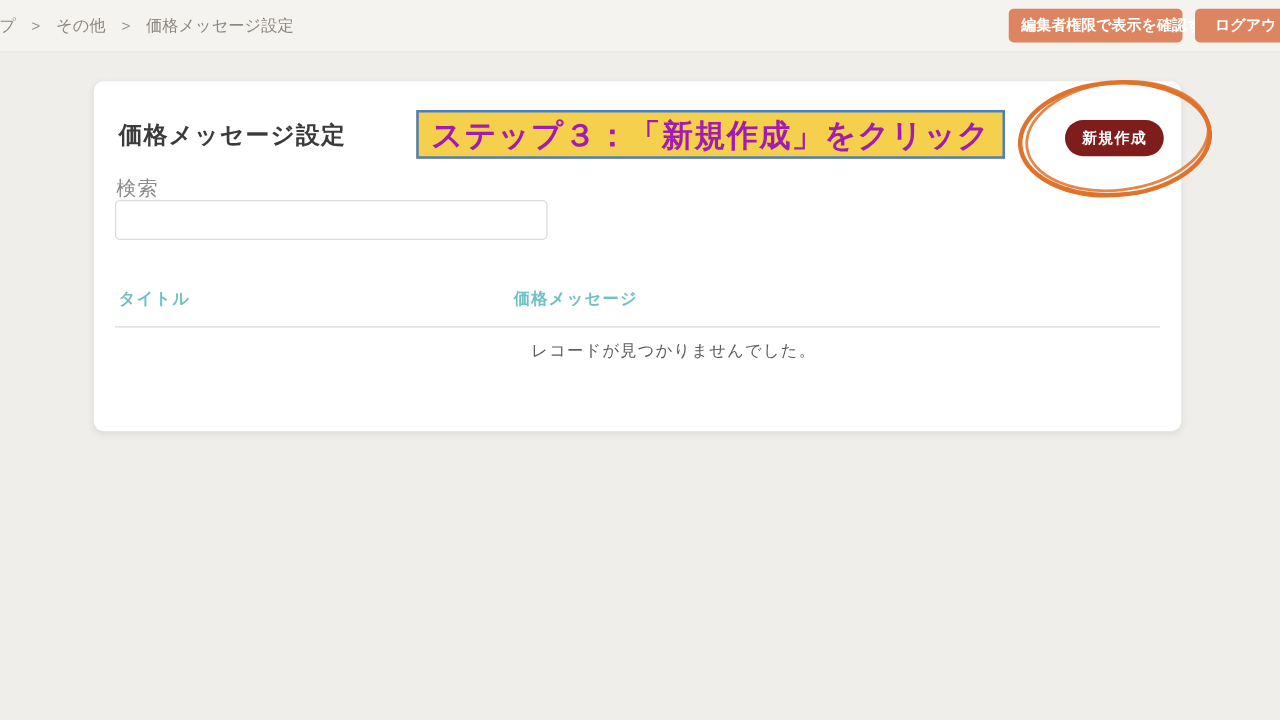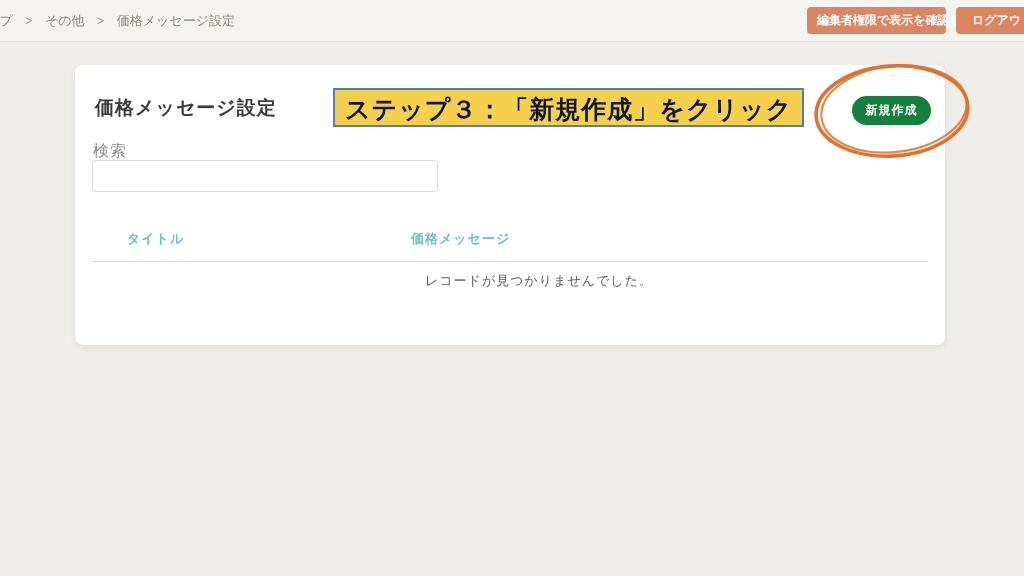--- a/index.html
+++ b/index.html
@@ -52,31 +52,31 @@
     font-size: 19px; font-weight: bold; color: #3b3b3b;
     letter-spacing: 1px;
   }
 
   
   .step-annotation {
     position: absolute; left: 258px; top: 23px;
     height: 39px; padding: 2px 10px 6px 10px;
     background: #f5d04d;
     border: 2px solid #4d7fbd;
-    color: #0f172a;
+    color: #a21caf;
     font-size: 25px; font-weight: bold;
     line-height: 35px; letter-spacing: 1px;
     white-space: nowrap;
   }
 
   
   .btn-new {
     position: absolute; left: 777px; top: 31px;
     width: 79px; height: 29px;
-    background: #15803d; color: #ffffff;
+    background: #7f1d1d; color: #ffffff;
     border: none; border-radius: 15px;
     font-size: 12px; font-weight: bold;
     font-family: Liberation Sans, sans-serif;
     letter-spacing: 1px;
     cursor: pointer;
   }
 
   
   .circle-annotation {
     position: absolute; left: 800px; top: 56px;
@@ -101,21 +101,21 @@
     outline: none;
   }
 
   
   .table-head { position: absolute; top: 165px; left: 0; width: 100%; }
   .col-header {
     position: absolute;
     font-size: 13px; font-weight: bold; color: #6ec0c4;
     letter-spacing: 1px; cursor: pointer;
   }
-  .col-title { left: 20px; top: 0; margin-left: 32px; }
+  .col-title { left: 20px; top: 0; }
   .col-message { left: 336px; top: 0; }
   .table-divider {
     position: absolute; left: 17px; top: 196px;
     width: 836px; height: 1px;
     background: #d9dae2;
   }
   .empty-message {
     position: absolute; left: 350px; top: 207px;
     font-size: 13px; color: #5a5a5a;
     letter-spacing: 1px;

